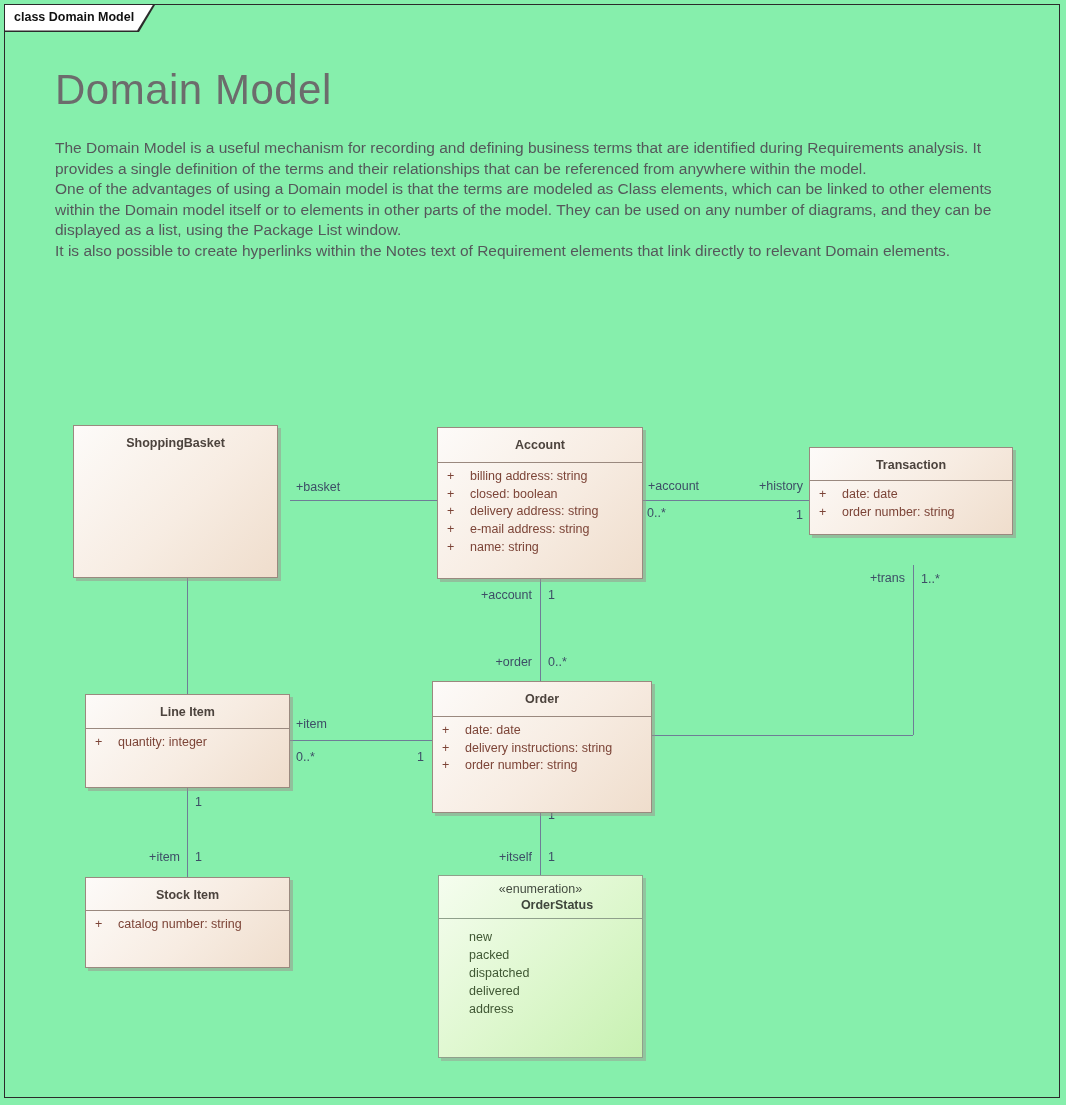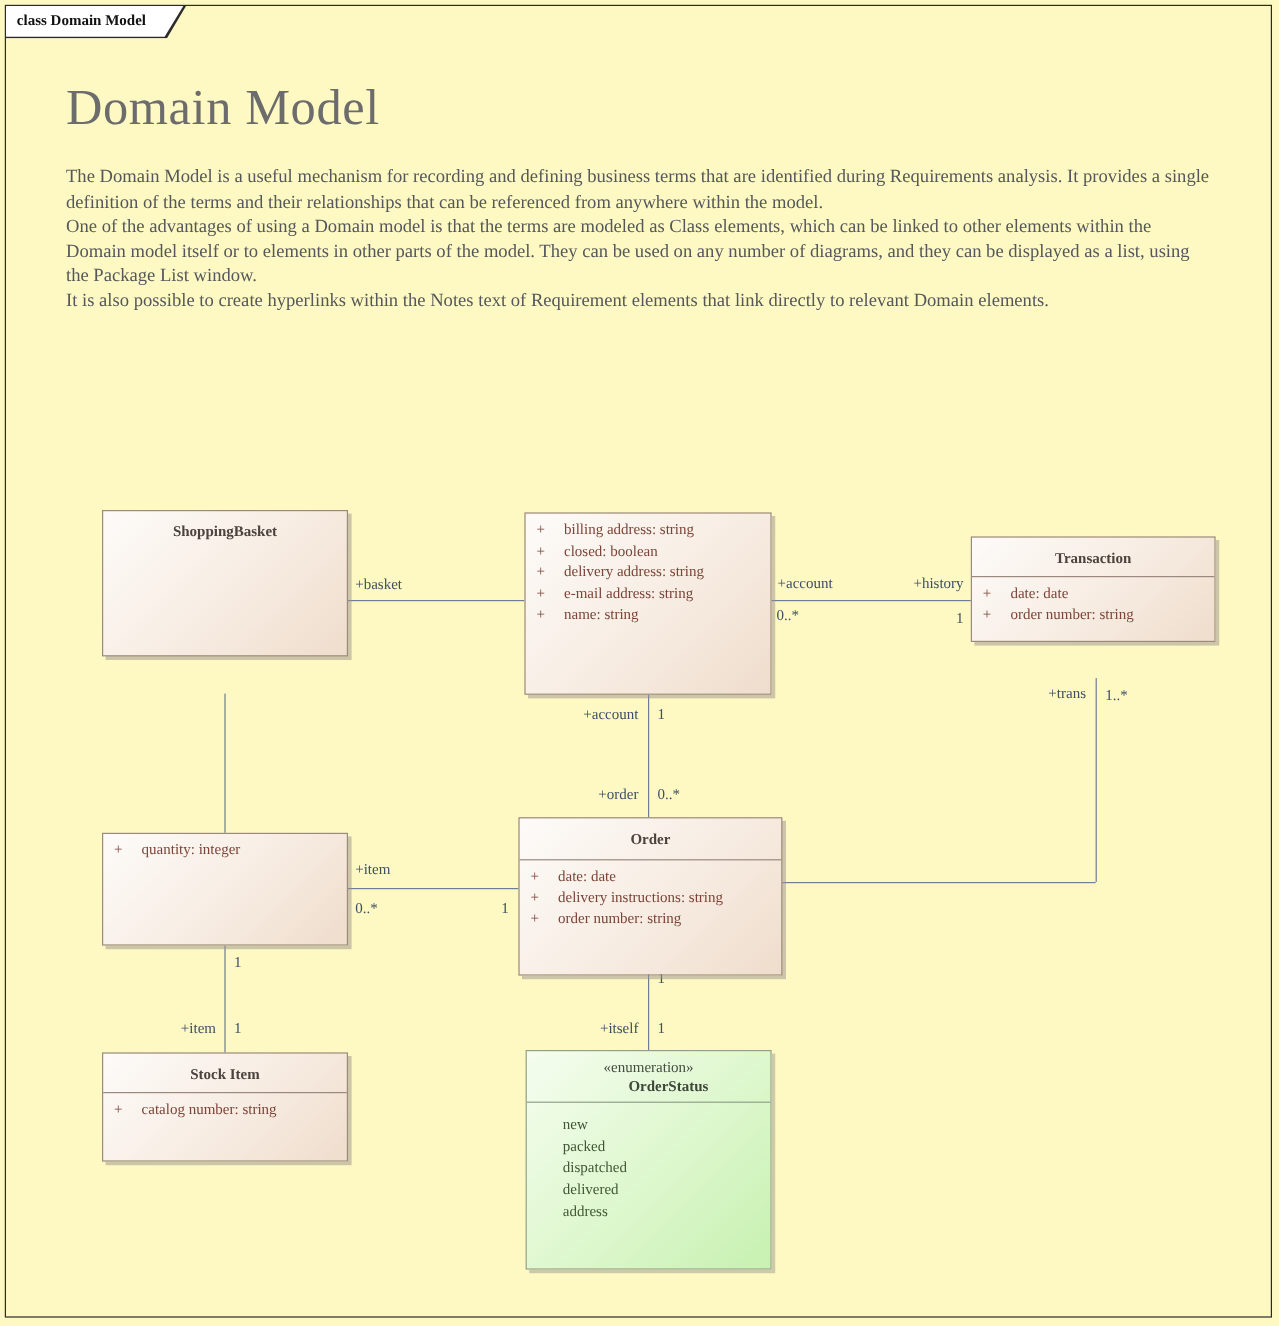--- a/index.html
+++ b/index.html
@@ -1,18 +1,18 @@
 <!DOCTYPE html>
 <html><head>
 <meta charset="utf-8">
 <style>
   html,body{margin:0;padding:0;background:#fff;}
   .canvas{
-    position:relative;width:1066px;height:1105px;background:#fef9c3;
-    font-family:Liberation Serif, serif;overflow:hidden;
+    position:relative;width:1066px;height:1105px;background:#86efac;
+    font-family:Liberation Sans, sans-serif;overflow:hidden;
   }
   .frame{
     position:absolute;left:4px;top:4px;width:1054px;height:1092px;
     border:1.5px solid #2b2b2b;background:transparent;
   }
   
   .tab-outer{
     position:absolute;left:5px;top:5px;width:150px;height:27px;background:#2b2b2b;
     clip-path:polygon(0 0,100% 0,calc(100% - 16px) 100%,0 100%);
   }
@@ -116,25 +116,26 @@
   <span class="conn-label" style="left:921px;top:572px">1..*</span>
 
   <span class="conn-label" style="left:195px;top:795px">1</span>
   <span class="conn-label r" style="left:98px;top:850px;width:82px">+item</span>
   <span class="conn-label" style="left:195px;top:850px">1</span>
 
   <span class="conn-label" style="left:548px;top:808px">1</span>
   <span class="conn-label r" style="left:450px;top:850px;width:82px">+itself</span>
   <span class="conn-label" style="left:548px;top:850px">1</span>
 
-  <div class="uml-class" style="left:85px;top:425px;width:205px;height:122px">
+  <div class="uml-class" style="left:73px;top:425px;width:205px;height:153px">
     <div class="cls-header">ShoppingBasket</div>
   </div>
 
   <div class="uml-class with-sep" style="left:437px;top:427px;width:206px;height:152px">
+    <div class="cls-header" style="height:35px">Account</div>
     <div class="cls-attrs">
         <div class="attr-row">
           <span class="vis">+</span>
           <span>billing address: string</span>
         </div>
         <div class="attr-row">
           <span class="vis">+</span>
           <span>closed: boolean</span>
         </div>
         <div class="attr-row">
@@ -160,20 +161,21 @@
           <span>date: date</span>
         </div>
         <div class="attr-row">
           <span class="vis">+</span>
           <span>order number: string</span>
         </div>
       </div>
   </div>
 
   <div class="uml-class with-sep" style="left:85px;top:694px;width:205px;height:94px">
+    <div class="cls-header" style="height:34px">Line Item</div>
     <div class="cls-attrs">
         <div class="attr-row">
           <span class="vis">+</span>
           <span>quantity: integer</span>
         </div>
       </div>
   </div>
 
   <div class="uml-class with-sep" style="left:432px;top:681px;width:220px;height:132px">
     <div class="cls-header" style="height:35px">Order</div>

